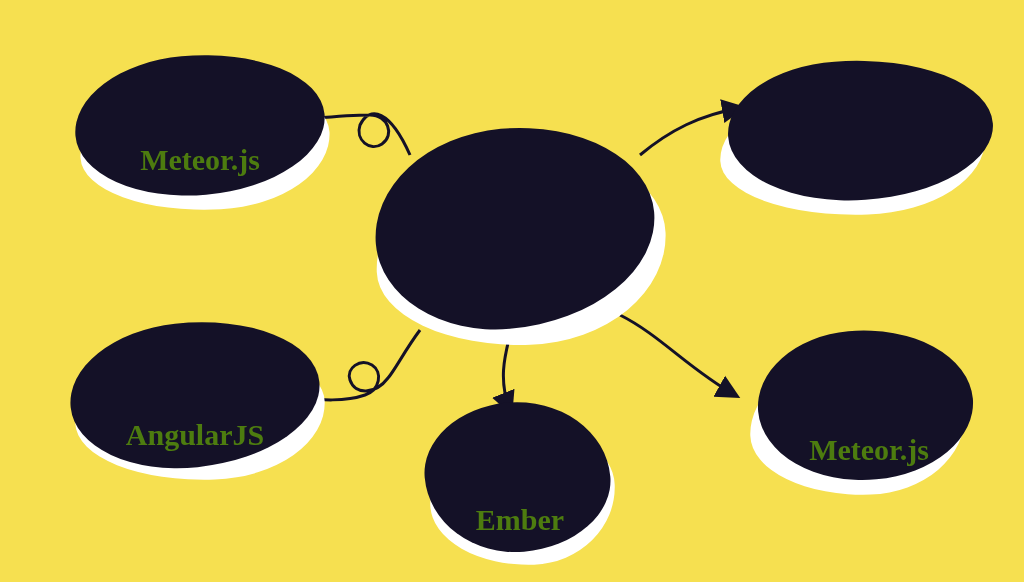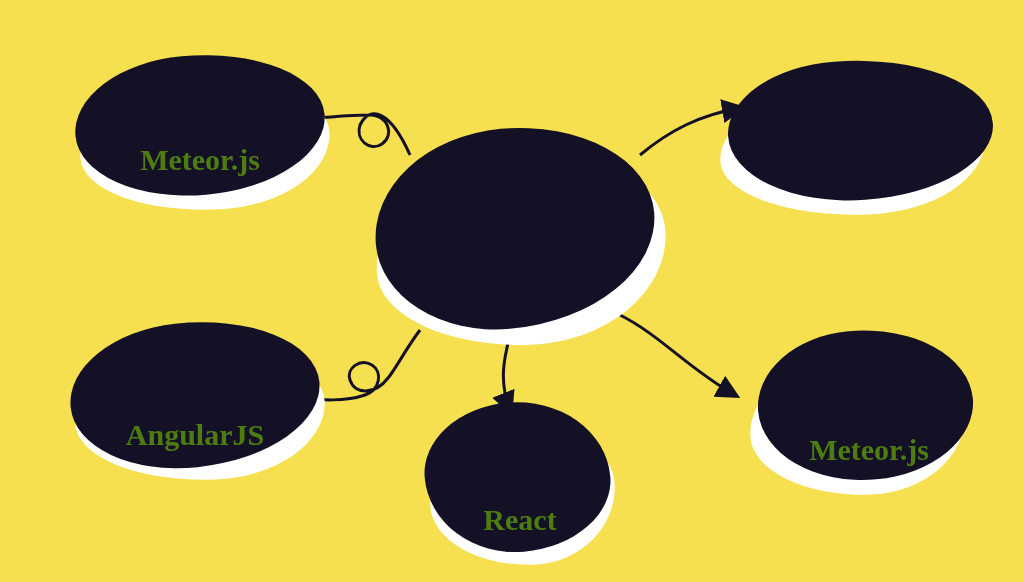--- a/index.html
+++ b/index.html
@@ -115,20 +115,20 @@
 
 <div class="blob angular">
   <div class="blob-shadow"></div>
   <div class="blob-main"></div>
   <div class="blob-text">AngularJS</div>
 </div>
 
 <div class="blob react">
   <div class="blob-shadow"></div>
   <div class="blob-main"></div>
-  <div class="blob-text">React</div>
+  <div class="blob-text">Ember</div>
 </div>
 
 <div class="blob ember">
   <div class="blob-shadow"></div>
   <div class="blob-main"></div>
   <div class="blob-text">Meteor.js</div>
 </div>
 
 </body></html>

